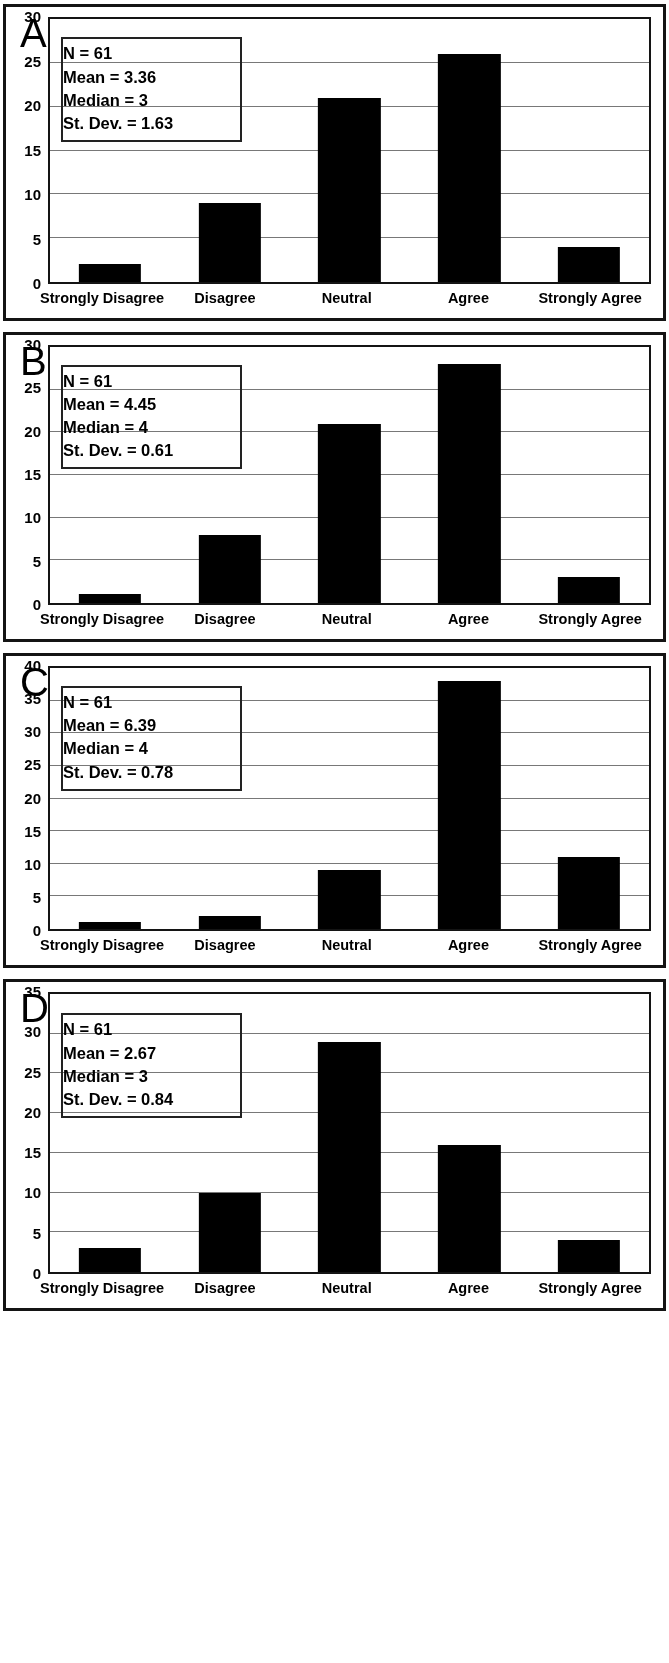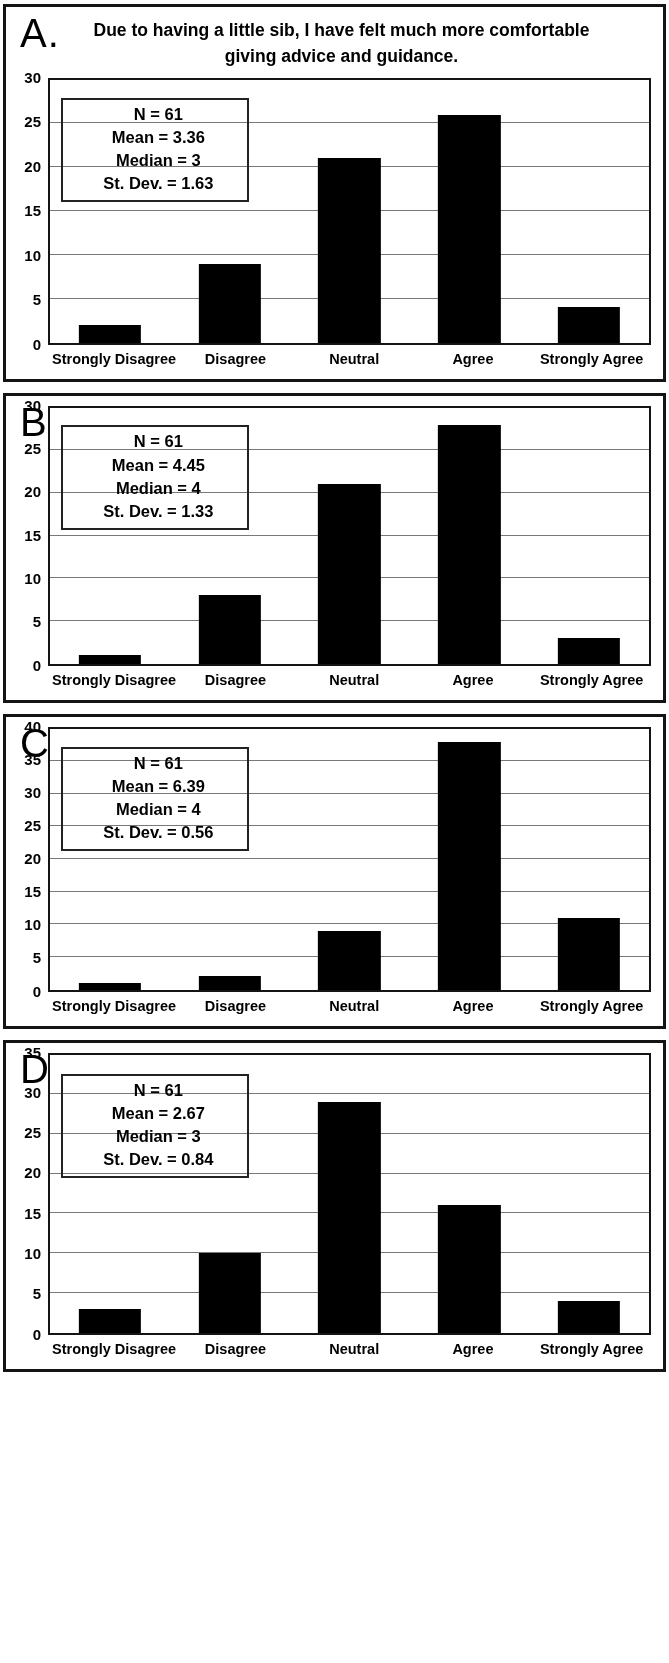--- a/index.html
+++ b/index.html
@@ -82,50 +82,48 @@
     width: 52%;
     background: #000000;
   }
   .stats-box {
     position: absolute;
     left: 11px;
     top: 7%;
     width: 29.5%;
     border: 2px solid #222222;
     background: transparent;
-    text-align: center;
-    padding: 3px 0 5px 7px;
+    padding: 3px 0 5px 0;
   }
   .stat-line {
     font-weight: 700;
     font-size: 16.5px;
     line-height: 1.4;
   }
   .x-axis {
     display: flex;
-    margin-left: 40px;
+    margin-left: 28px;
     margin-top: 6px;
   }
   .x-label {
     flex: 1;
     text-align: center;
     font-weight: 700;
     font-size: 14.5px;
     white-space: nowrap;
     overflow: visible;
   }
 </style>
 </head>
 <body>
 
 <div id="figure">
   <section class="panel panel-0">
     <div class="panel-header">
       <span class="panel-letter">A.</span>
-      <h2 class="panel-title">Due to having a little sib, I have felt much more comfortable giving advice and guidance.</h2>
     </div>
     <div class="chart-row">
       <div class="y-axis">
           <span class="y-tick" style="bottom: calc(0% - 9px);">0</span>
           <span class="y-tick" style="bottom: calc(16.6667% - 9px);">5</span>
           <span class="y-tick" style="bottom: calc(33.3333% - 9px);">10</span>
           <span class="y-tick" style="bottom: calc(50% - 9px);">15</span>
           <span class="y-tick" style="bottom: calc(66.6667% - 9px);">20</span>
           <span class="y-tick" style="bottom: calc(83.3333% - 9px);">25</span>
           <span class="y-tick" style="bottom: calc(100% - 9px);">30</span>
@@ -208,21 +206,21 @@
               <div class="bar" style="height: 93.3333%; background: rgb(0, 0, 0);"></div>
             </div>
             <div class="bar-slot">
               <div class="bar" style="height: 10%; background: rgb(0, 0, 0);"></div>
             </div>
           </div>
         <div class="stats-box">
             <div class="stat-line">N = 61</div>
             <div class="stat-line">Mean = 4.45</div>
             <div class="stat-line">Median = 4</div>
-            <div class="stat-line">St. Dev. = 1.33</div>
+            <div class="stat-line">St. Dev. = 0.61</div>
           </div>
       </div>
     </div>
     <div class="x-axis">
         <span class="x-label">Strongly Disagree</span>
         <span class="x-label">Disagree</span>
         <span class="x-label">Neutral</span>
         <span class="x-label">Agree</span>
         <span class="x-label">Strongly Agree</span>
       </div>
@@ -268,21 +266,21 @@
               <div class="bar" style="height: 95%; background: rgb(0, 0, 0);"></div>
             </div>
             <div class="bar-slot">
               <div class="bar" style="height: 27.5%; background: rgb(0, 0, 0);"></div>
             </div>
           </div>
         <div class="stats-box">
             <div class="stat-line">N = 61</div>
             <div class="stat-line">Mean = 6.39</div>
             <div class="stat-line">Median = 4</div>
-            <div class="stat-line">St. Dev. = 0.56</div>
+            <div class="stat-line">St. Dev. = 0.78</div>
           </div>
       </div>
     </div>
     <div class="x-axis">
         <span class="x-label">Strongly Disagree</span>
         <span class="x-label">Disagree</span>
         <span class="x-label">Neutral</span>
         <span class="x-label">Agree</span>
         <span class="x-label">Strongly Agree</span>
       </div>

